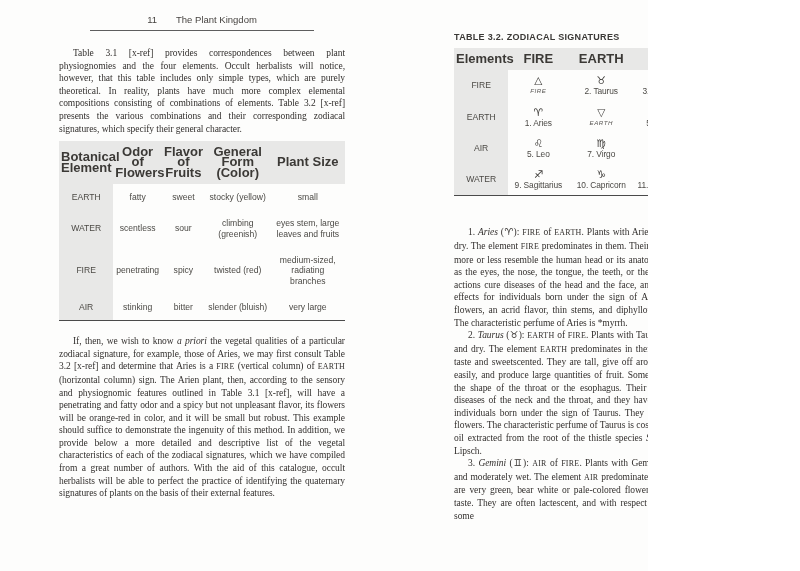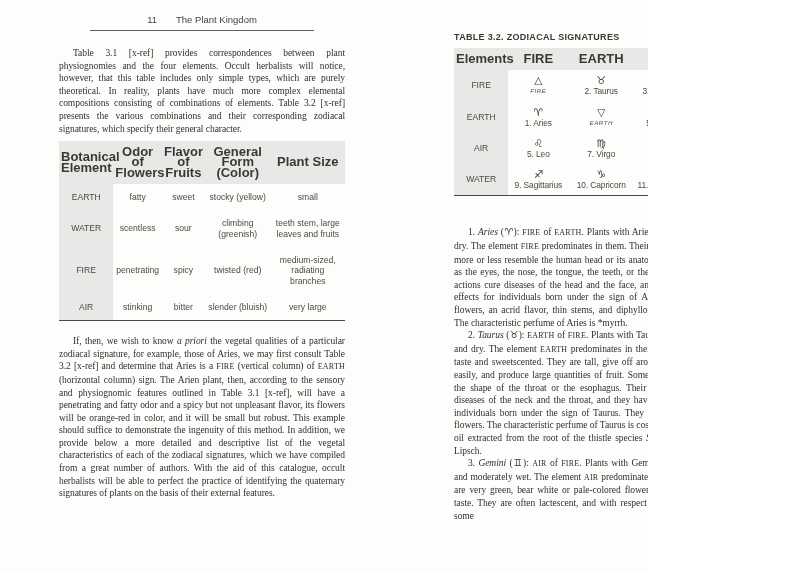--- a/index.html
+++ b/index.html
@@ -100,21 +100,21 @@
         <td>fatty</td>
         <td>sweet</td>
         <td>stocky (yellow)</td>
         <td>small</td>
       </tr>
       <tr>
         <td class="row-label">WATER</td>
         <td>scentless</td>
         <td>sour</td>
         <td>climbing (greenish)</td>
-        <td>teeth stem, large leaves and fruits</td>
+        <td>eyes stem, large leaves and fruits</td>
       </tr>
       <tr>
         <td class="row-label">FIRE</td>
         <td>penetrating</td>
         <td>spicy</td>
         <td>twisted (red)</td>
         <td>medium-sized, radiating branches</td>
       </tr>
       <tr>
         <td class="row-label">AIR</td>

